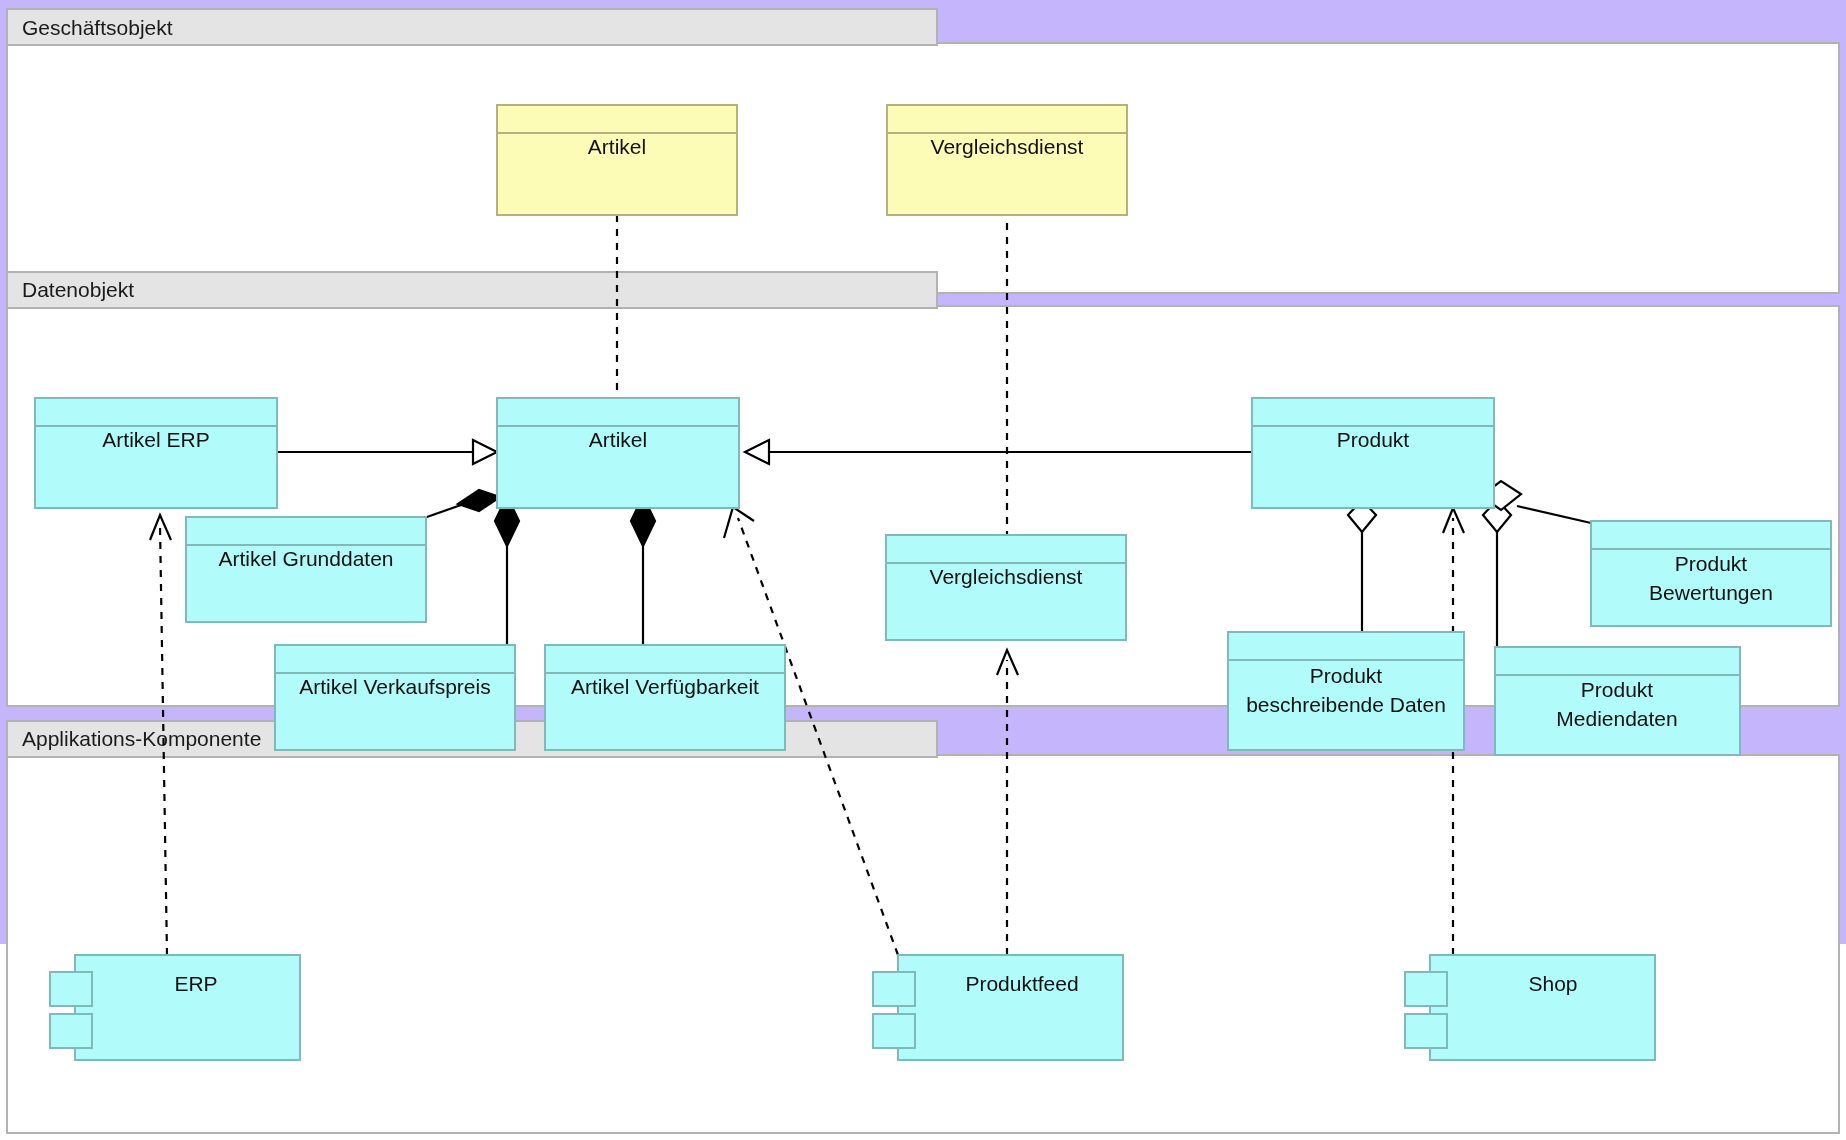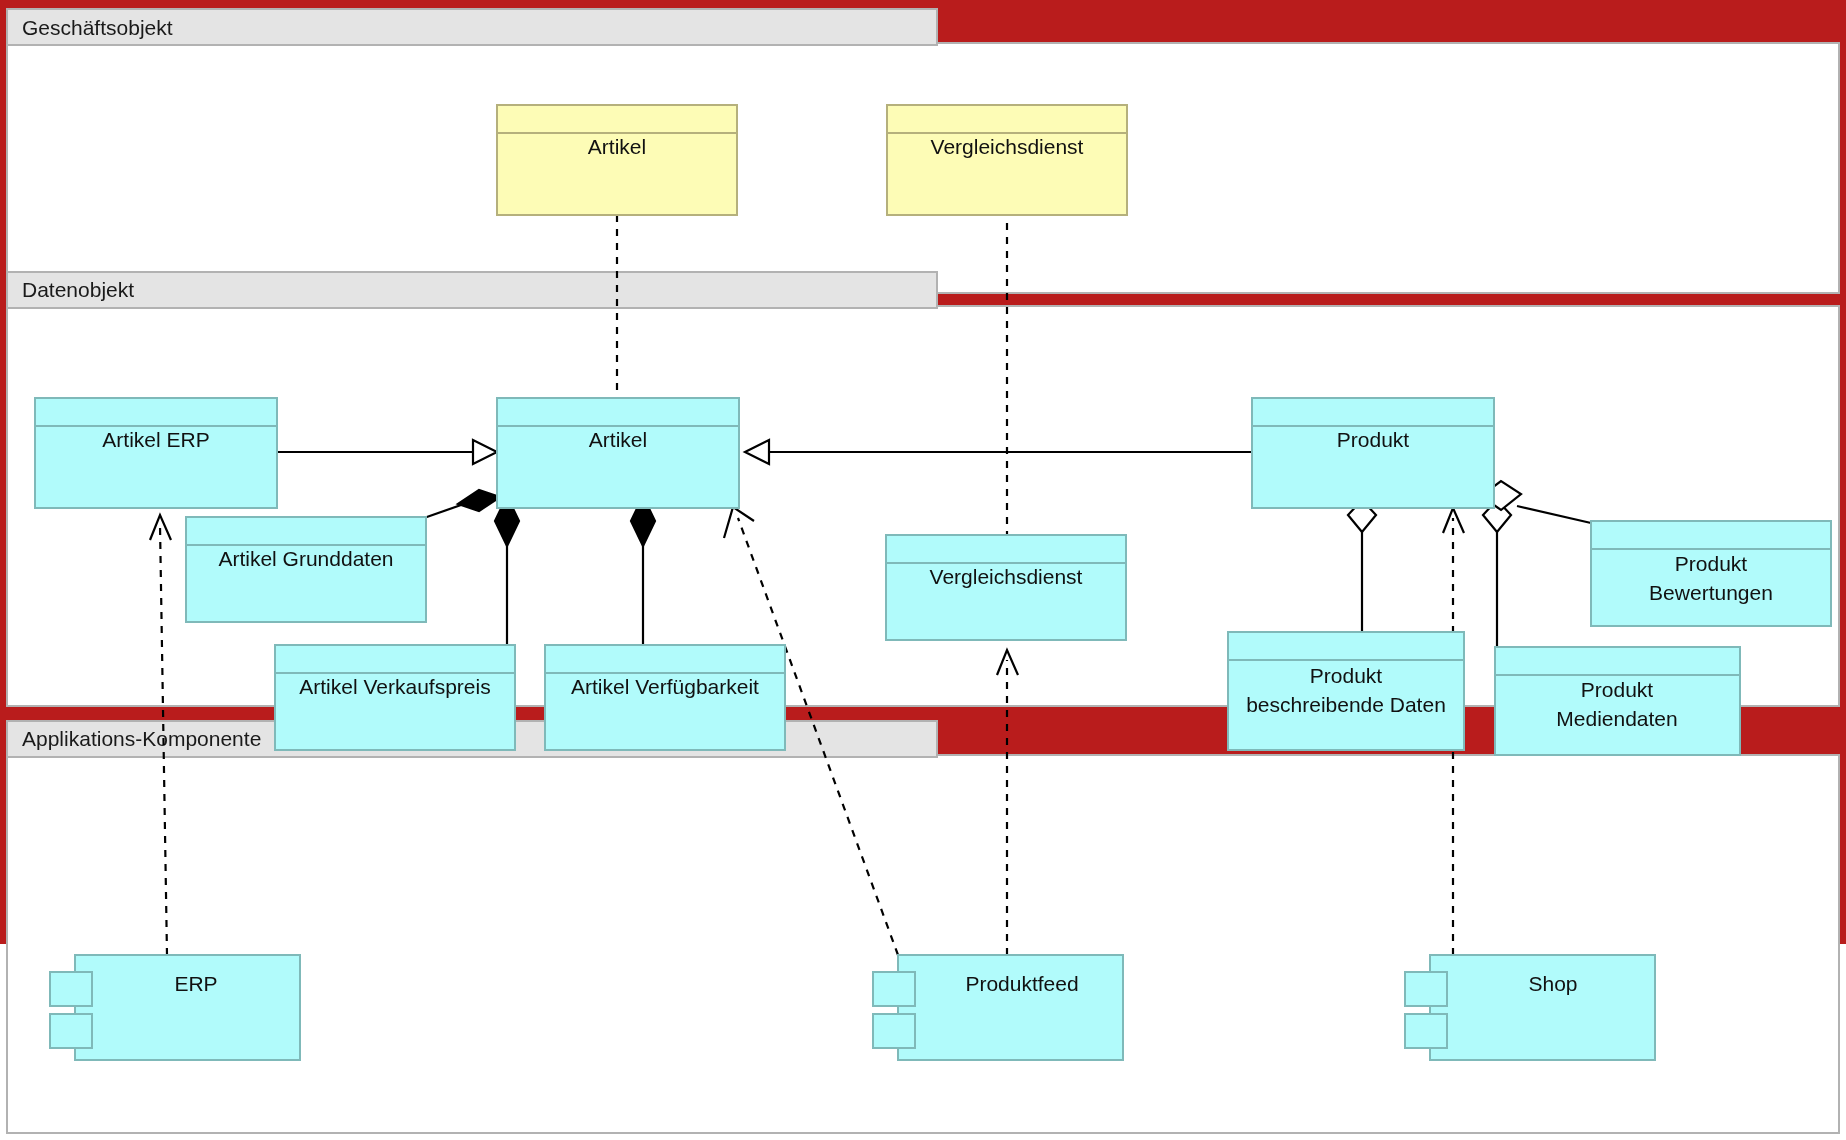--- a/index.html
+++ b/index.html
@@ -10,21 +10,21 @@
   body {
     font-family: "Liberation Sans", sans-serif;
     width: 1846px;
     height: 1140px;
     overflow: hidden;
   }
   #canvas {
     position: relative;
     width: 1846px;
     height: 944px;
-    background: #b91c1c;
+    background: #c4b5fd;
   }
   svg#diagram {
     position: absolute;
     top: 0;
     left: 0;
     width: 1846px;
     height: 1140px;
   }
   .lane-rect {
     fill: #ffffff;

